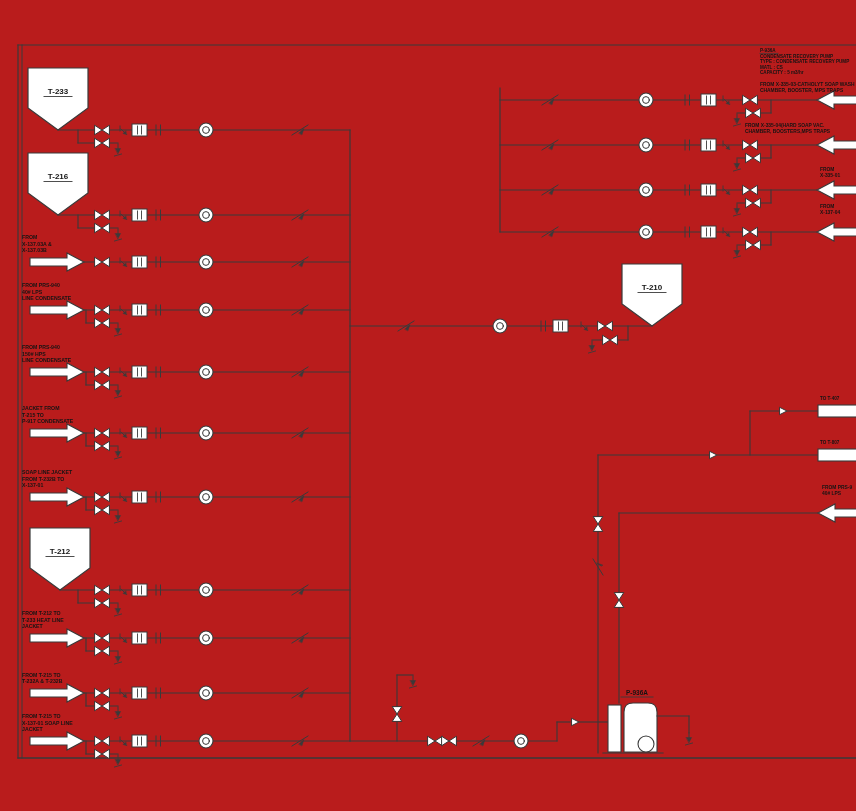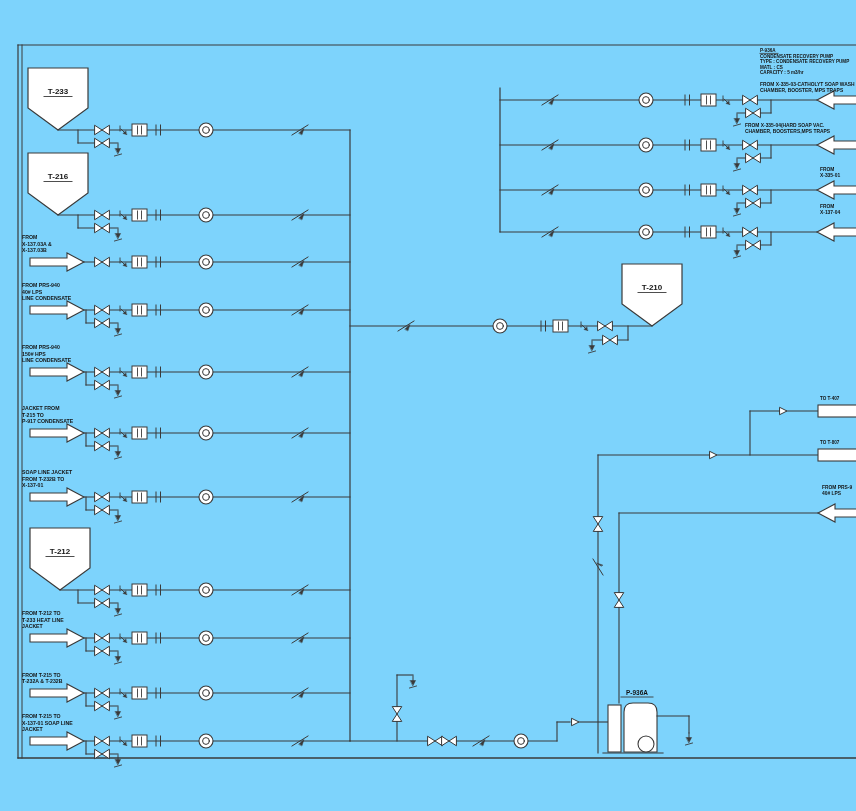--- a/index.html
+++ b/index.html
@@ -1,16 +1,16 @@
 <!DOCTYPE html>
 <html><head>
 <meta charset="utf-8">
 <style>
   html,body{margin:0;padding:0;background:#ffffff;width:856px;height:811px;overflow:hidden;}
-  .page{width:856px;height:811px;background:#7dd3fc;position:relative;}
+  .page{width:856px;height:811px;background:#b91c1c;position:relative;}
   svg{display:block;}
   text{font-family:"Liberation Sans",sans-serif;}
 </style>
 </head>
 <body>
 
 <div class="page">
   <svg id="pid" width="856" height="811" viewBox="0 0 856 811">
       <g stroke="#3a3a3a" fill="none" stroke-width="1.1" stroke-linecap="square" stroke-linejoin="miter">
         <line x1="18" y1="45" x2="856" y2="45" stroke-width="1.2"></line>

